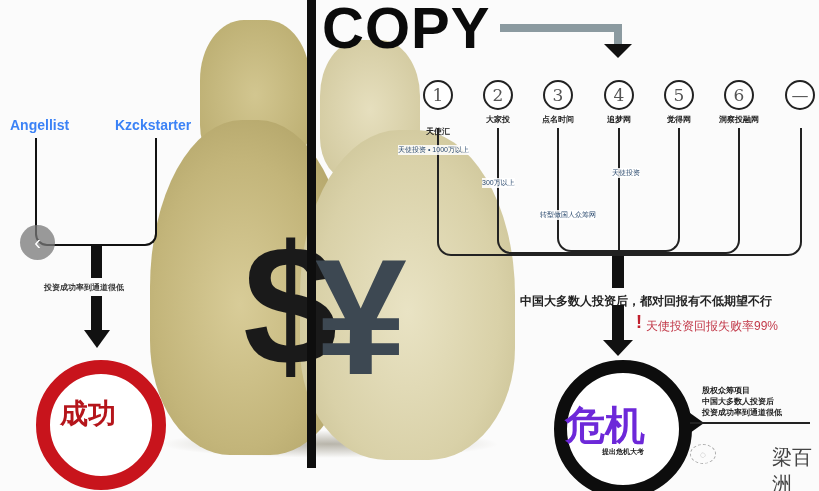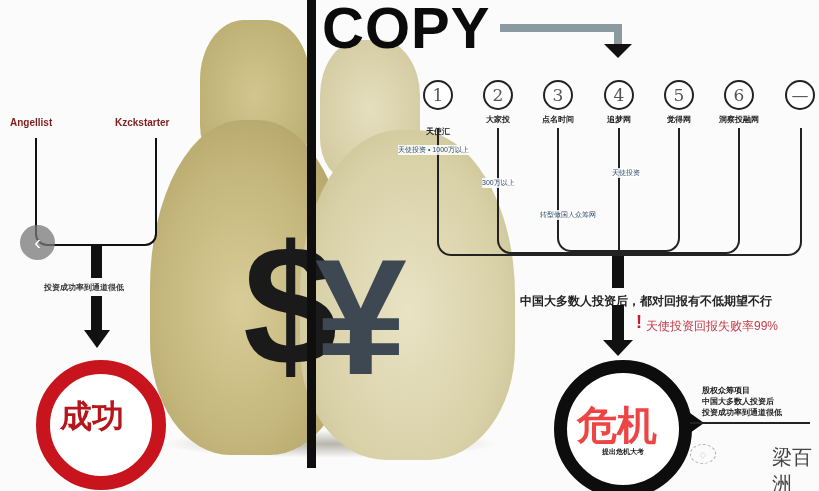--- a/index.html
+++ b/index.html
@@ -18,48 +18,48 @@
   .dollar { left: 243px; top: 220px; font-size: 170px; font-weight: bold; color: #1a1a1a; line-height: 1; }
   .yen { left: 315px; top: 235px; font-size: 165px; font-weight: bold; color: #3d4852; line-height: 1; }
   .divider { left: 307px; top: 0; width: 9px; height: 468px; background: #0e0e0e; }
 
   .copy-title { left: 322px; top: -6px; font-size: 58px; font-weight: 900; letter-spacing: 1px; color: #0b0b0b; }
   .copy-arrow-h { left: 500px; top: 24px; width: 122px; height: 8px; background: #8b9aa0; }
   .copy-arrow-v { left: 614px; top: 24px; width: 8px; height: 22px; background: #8b9aa0; }
   .copy-arrow-head { left: 604px; top: 44px; width: 0; height: 0; border-left: 14px solid transparent; border-right: 14px solid transparent; border-top: 14px solid #111; }
 
   
-  .lbl-left { font-size: 10px; font-weight: bold; color: #7f1d1d; }
+  .lbl-left { font-size: 14px; font-weight: bold; color: #3b82f6; }
   .bracket-left { left: 35px; top: 138px; width: 122px; height: 108px; border: 2px solid #111; border-top: none; border-radius: 0 0 12px 12px; }
   .stem-left { left: 91px; top: 246px; width: 11px; height: 32px; background: #111; }
   .stem-left2 { left: 91px; top: 296px; width: 11px; height: 36px; background: #111; }
   .arrow-left-head { left: 84px; top: 330px; width: 0; height: 0; border-left: 13px solid transparent; border-right: 13px solid transparent; border-top: 18px solid #111; }
   .note-left { left: 44px; top: 282px; font-size: 8px; color: #333; font-weight: bold; }
 
   .success-ring { left: 36px; top: 360px; width: 130px; height: 130px; border-radius: 50%; border: 14px solid #c8141c; background: #fff; }
-  .success-text { left: 60px; top: 395px; font-size: 32px; font-weight: bold; color: #b5151b; font-family: Liberation Serif, serif; }
+  .success-text { left: 60px; top: 395px; font-size: 28px; font-weight: bold; color: #b5151b; font-family: Liberation Serif, serif; }
 
   .nav-prev { left: 20px; top: 225px; width: 35px; height: 35px; border-radius: 50%; background: rgba(120,120,120,0.75); color: #fff; font-size: 20px; display: flex; align-items: center; justify-content: center; cursor: pointer; }
 
   
   .num-circle { width: 30px; height: 30px; border: 2px solid #222; border-radius: 50%; display: flex; align-items: center; justify-content: center; font-size: 17px; color: #555; background: #fff; font-family: "DejaVu Serif", serif; }
   .num-label { font-size: 8px; font-weight: bold; color: #222; text-align: center; width: 60px; }
   .vline { width: 2px; background: #222; }
   .anno { font-size: 7px; color: #2b4a6e; background: rgba(255,255,255,0.85); white-space: nowrap; }
   .bracket { border: 2px solid #222; border-top: none; border-radius: 0 0 14px 14px; }
 
   .stem-right { left: 612px; top: 256px; width: 12px; height: 32px; background: #111; }
   .stem-right2 { left: 612px; top: 305px; width: 12px; height: 38px; background: #111; }
   .arrow-right-head { left: 603px; top: 340px; width: 0; height: 0; border-left: 15px solid transparent; border-right: 15px solid transparent; border-top: 16px solid #111; }
   .note-right { left: 520px; top: 293px; font-size: 12px; font-weight: bold; color: #222; }
   .warn { left: 636px; top: 318px; font-size: 12px; color: #c23a4a; }
   .warn-mark { left: 636px; top: 312px; font-size: 18px; font-weight: bold; color: #c0202e; }
 
   .crisis-ring { left: 554px; top: 360px; width: 138px; height: 138px; border-radius: 50%; border: 13px solid #0d0d0d; background: #fff; }
-  .crisis-text { left: 577px; top: 398px; font-size: 40px; font-weight: bold; color: #ef4444; font-family: Liberation Sans, sans-serif; }
+  .crisis-text { left: 565px; top: 398px; font-size: 40px; font-weight: bold; color: #6d28d9; font-family: Liberation Sans, sans-serif; }
   .crisis-sub { left: 602px; top: 447px; font-size: 7px; font-weight: bold; color: #222; }
   .crisis-tail { left: 690px; top: 413px; width: 0; height: 0; border-top: 10px solid transparent; border-bottom: 10px solid transparent; border-left: 14px solid #0d0d0d; }
   .crisis-line { left: 690px; top: 422px; width: 120px; height: 2px; background: #222; }
   .crisis-desc { left: 702px; top: 385px; font-size: 8px; font-weight: bold; color: #222; line-height: 11px; width: 115px; }
 
   .wm-icon { left: 690px; top: 444px; width: 26px; height: 20px; border: 1px dashed #aaa; border-radius: 50%; color: #999; font-size: 10px; display:flex; align-items:center; justify-content:center; }
   .wm-text { left: 736px; top: 444px; font-size: 20px; color: #444; font-family: Liberation Mono, monospace; margin-left: 36px; }
 </style>
 </head>
 <body>

